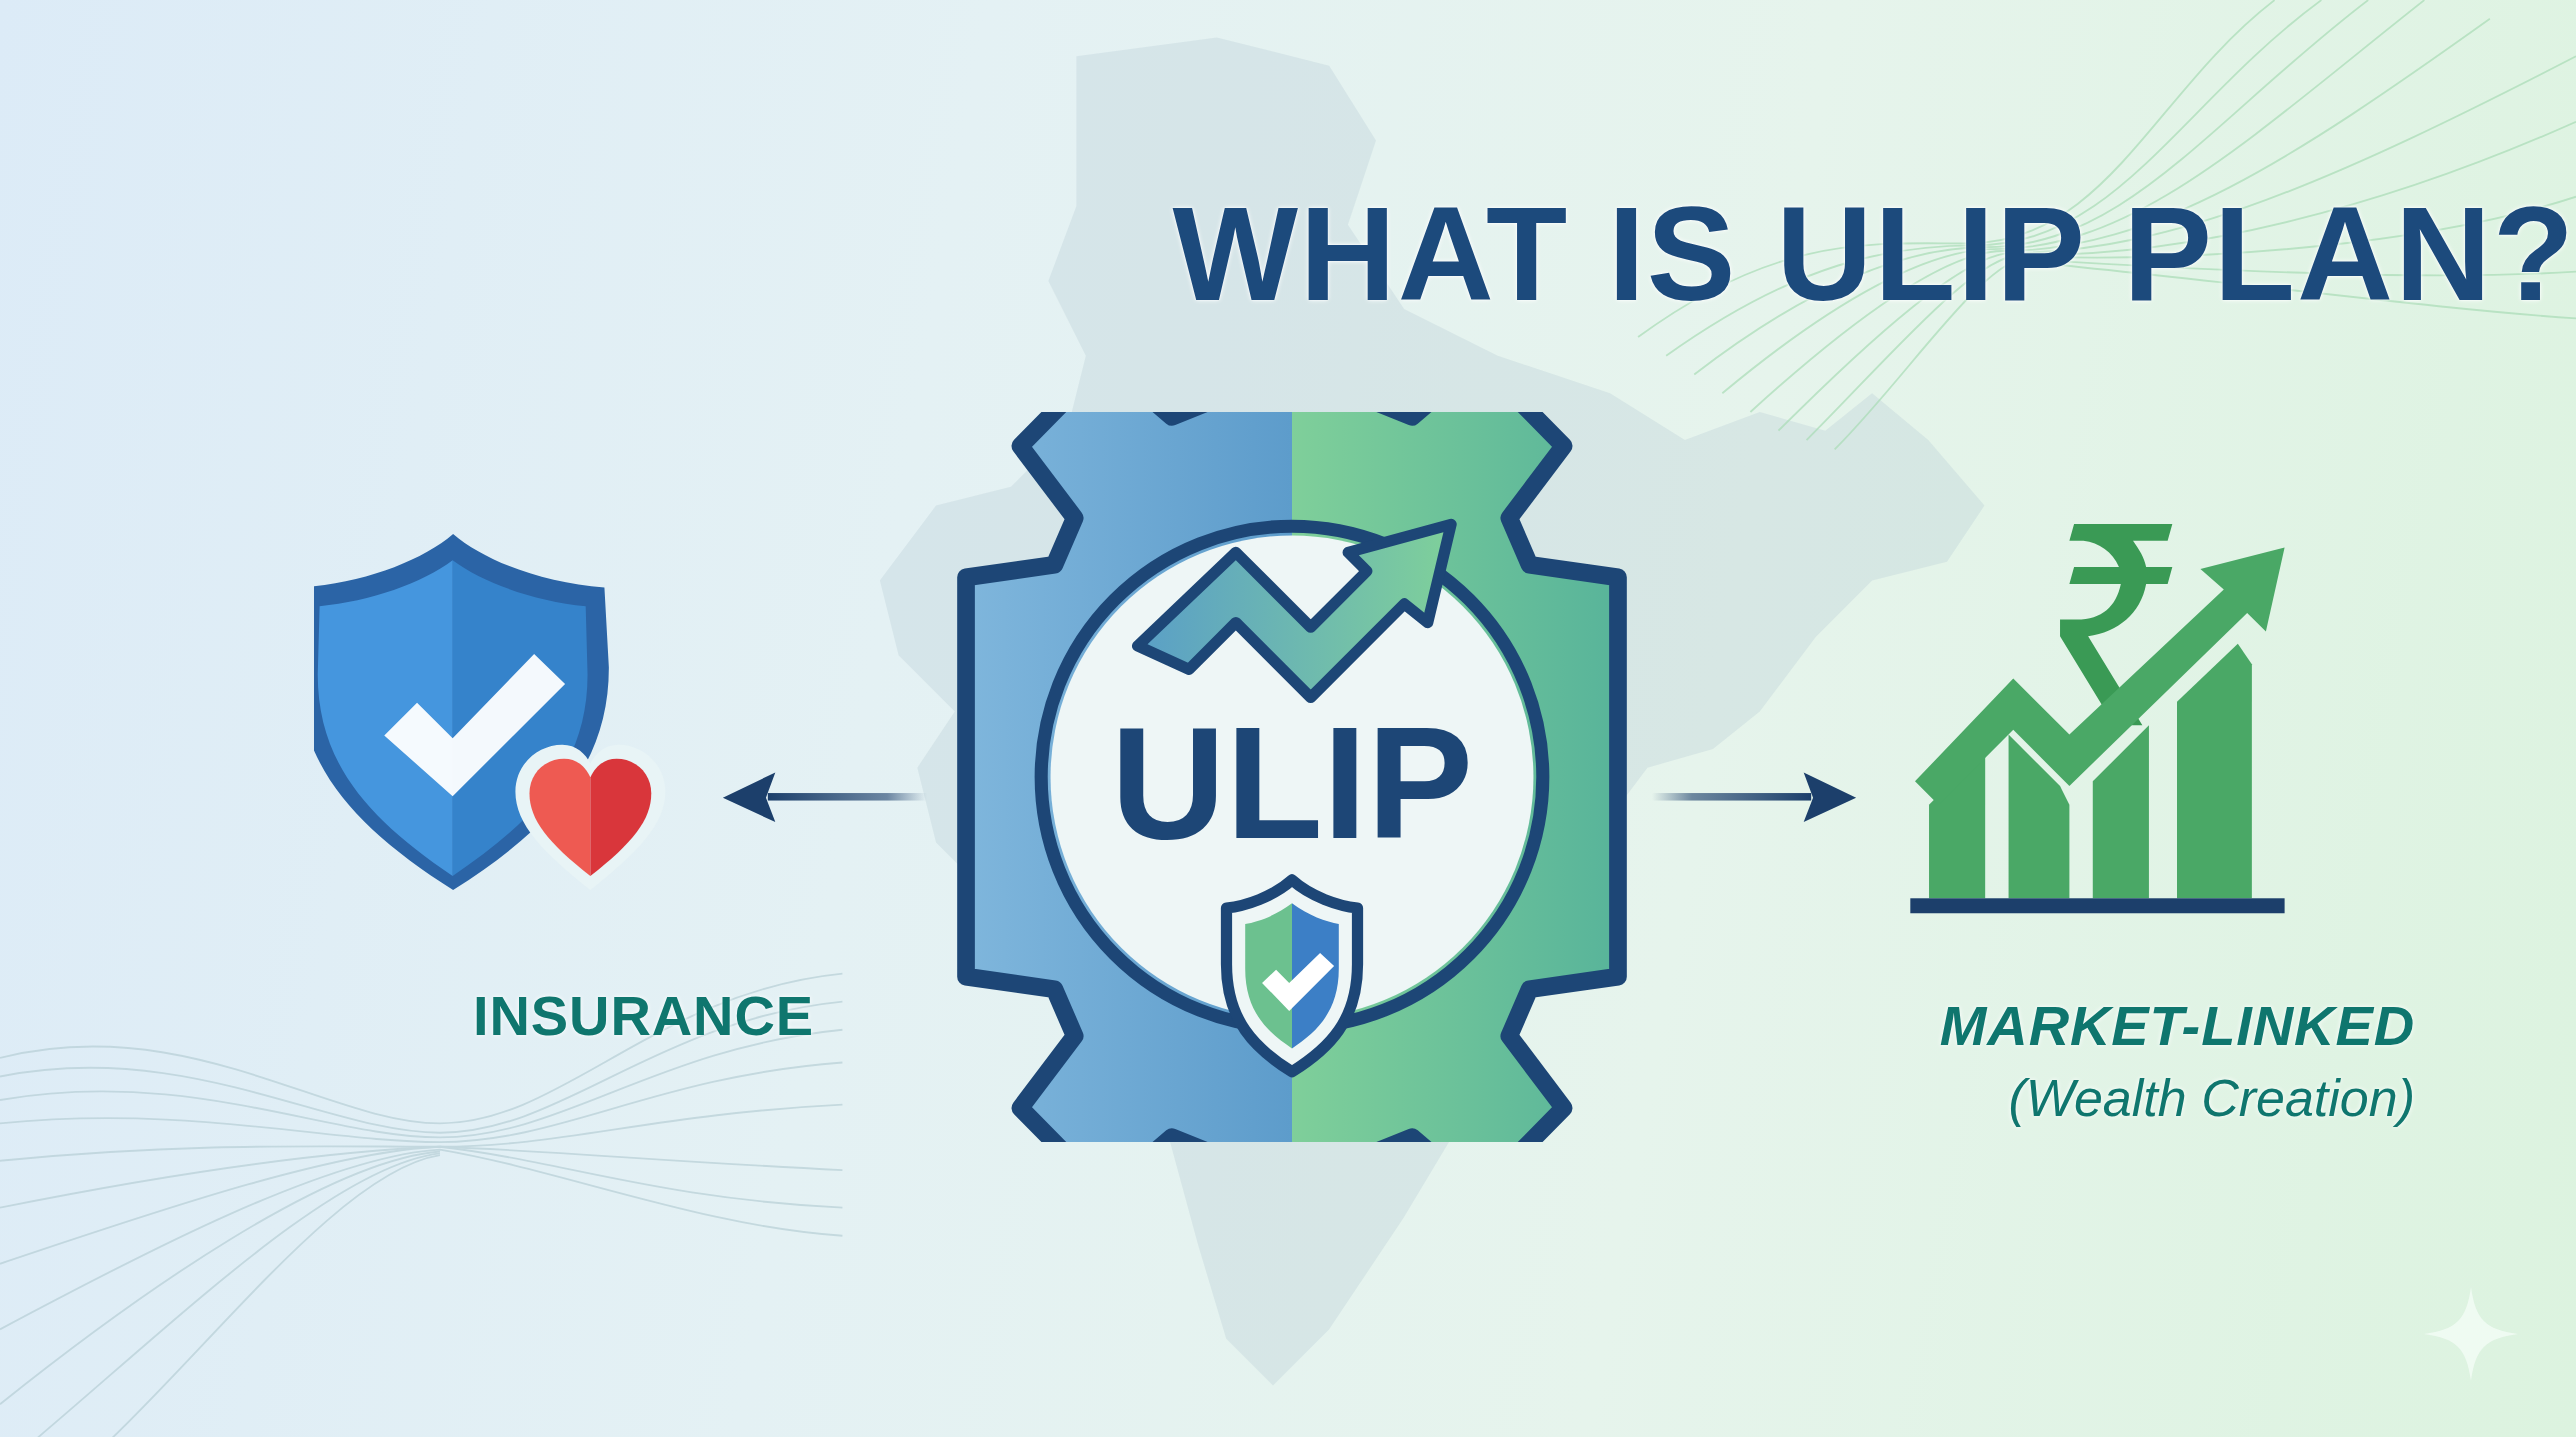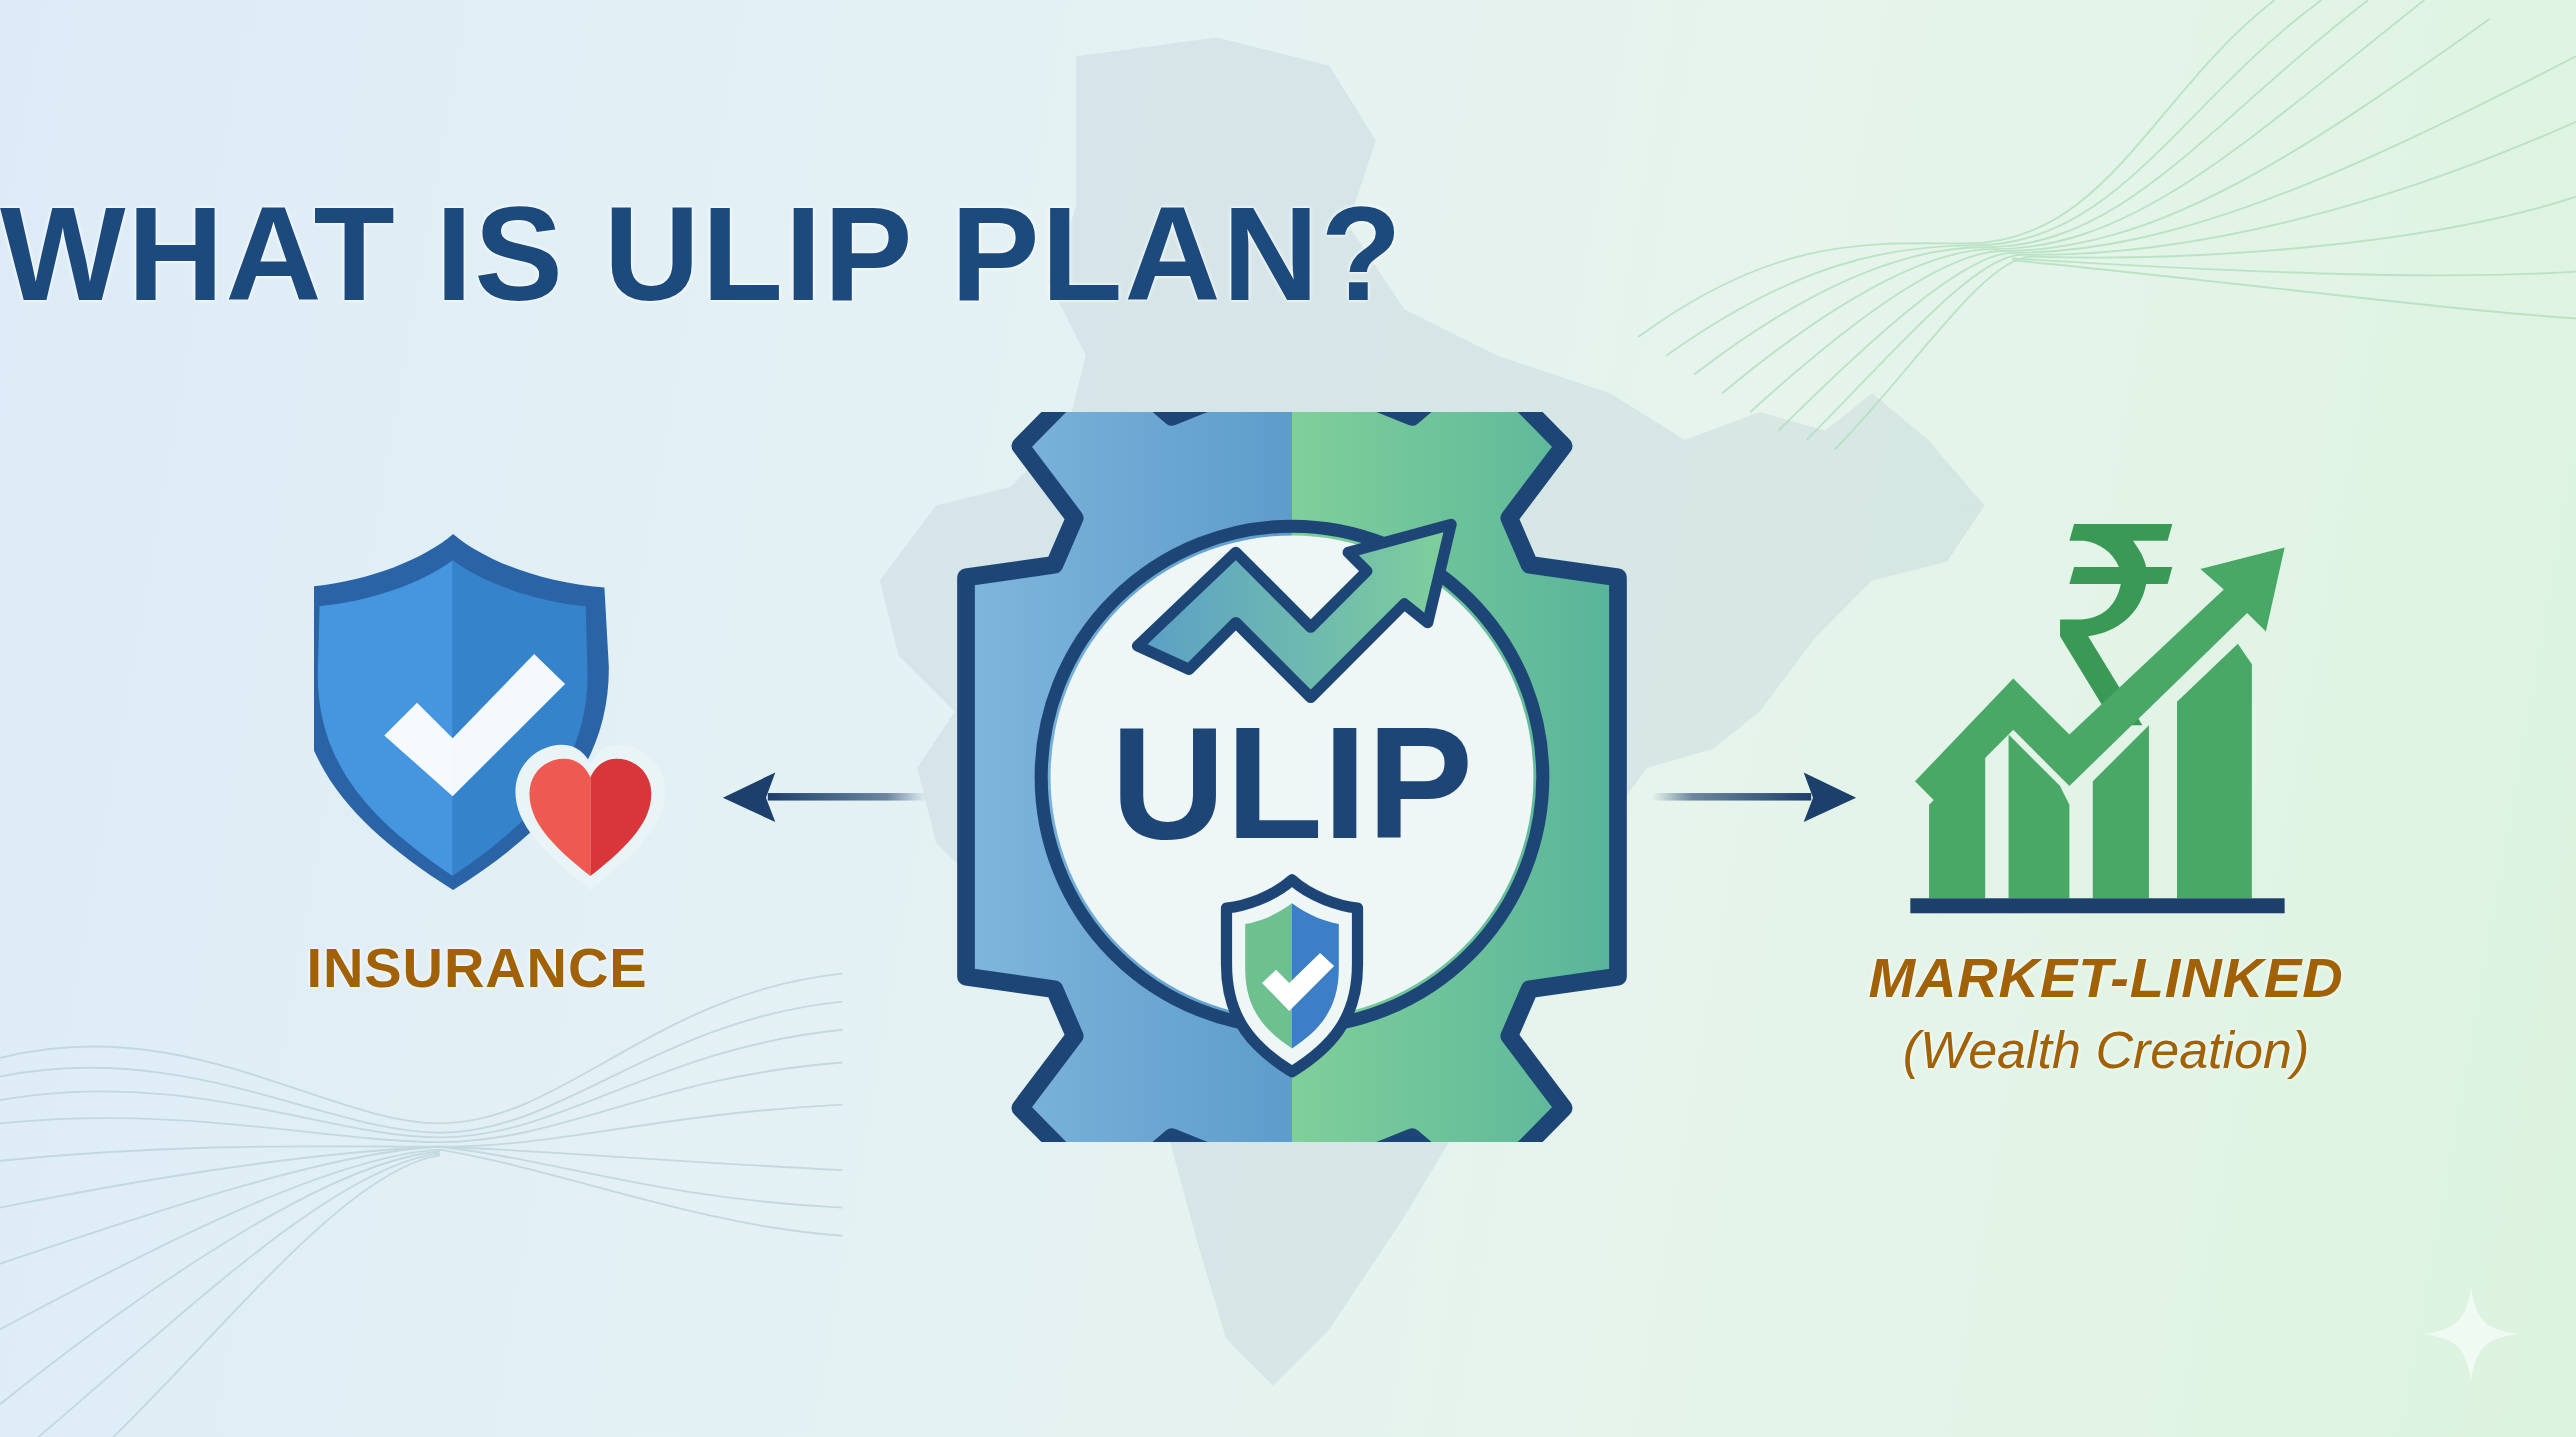--- a/index.html
+++ b/index.html
@@ -3,27 +3,27 @@
 <meta charset="utf-8">
 <style>
   html, body { margin: 0; padding: 0; }
   body {
     width: 2576px; height: 1438px; overflow: hidden; position: relative;
     font-family: "Liberation Sans", "DejaVu Sans", sans-serif;
     background: linear-gradient(100deg, #dcebf7 0%, #e4f1f4 35%, #e6f4ec 65%, #dcf3df 100%);
   }
   .bg-layer { position: absolute; inset: 0; pointer-events: none; }
   .title {
-    position: absolute; left: 0; right: 0; top: 178px; text-align: left;
+    position: absolute; left: 0; right: 0; top: 178px; text-align: right;
     font-size: 133px; font-weight: 700; letter-spacing: 1.9px; color: #1c4a7c;
     text-shadow: 0 0 5.6px #ffffff, 0 0 1.9px #ffffff;
   }
   .hub { position: absolute; left: 927px; top: 412px; width: 730px; height: 730px; }
   .side-icon { position: absolute; }
-  .label-block { position: absolute; text-align: center; color: #a16207; text-shadow: 0 0 5.6px #fff; }
+  .label-block { position: absolute; text-align: right; color: #0f766e; text-shadow: 0 0 5.6px #fff; margin-top: 48px; }
   .label-strong { font-weight: 700; font-size: 56px; letter-spacing: 0.9px; line-height: 73px; }
   .label-sub { font-size: 52px; line-height: 73px; }
   .arrow { position: absolute; }
   .sparkle { position: absolute; left: 2424px; top: 1287px; width: 94px; height: 94px; }
 </style>
 </head>
 <body>
 
 <svg class="bg-layer" width="2576" height="1438" viewBox="0 0 2752 1536">
   <g opacity="0.35" fill="#b9cdd6">

